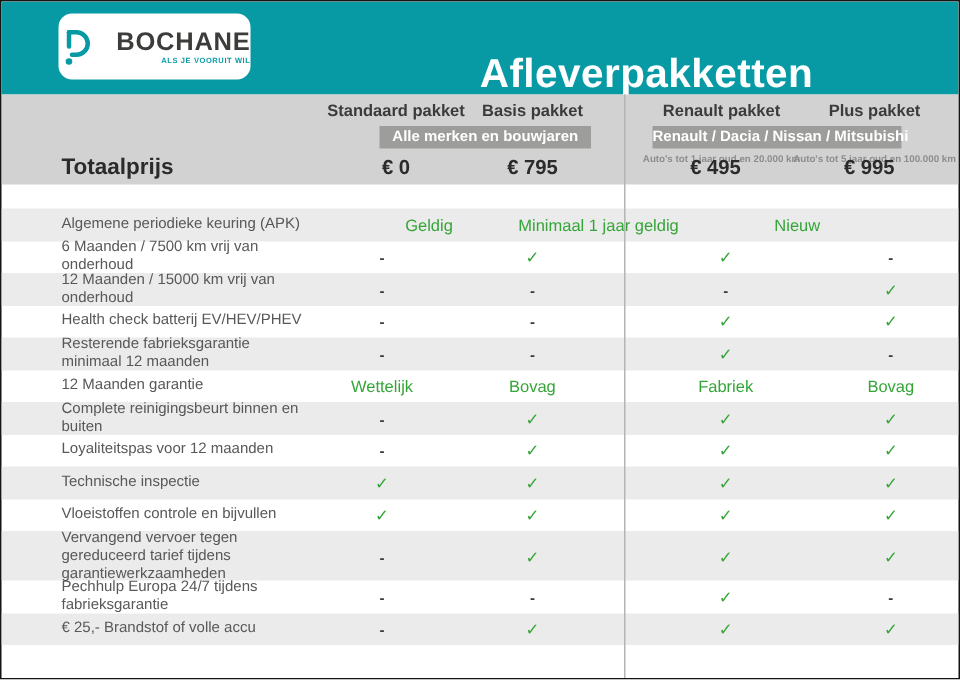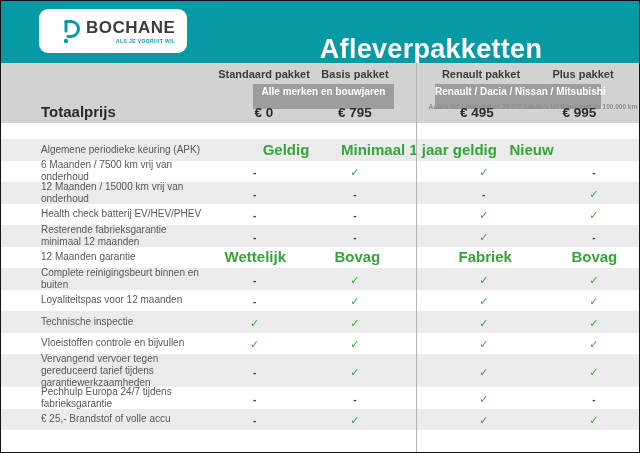--- a/index.html
+++ b/index.html
@@ -6,39 +6,39 @@
   .page {
     position:relative; width:640px; height:453px; box-sizing:border-box;
     border:1px solid #141414; background:#fff; overflow:hidden;
     font-family:"Liberation Sans", sans-serif;
   }
   
   .topbar { position:absolute; top:0; left:0; width:100%; height:62px; background:var(--teal,#089aa4); }
   .logo-box {
     position:absolute; left:38px; top:8px; width:128px; height:44px;
     background:#fff; border-radius:9px; display:flex; align-items:center;
-    justify-content:flex-start; gap:5px;padding-left:20px;
+    justify-content:space-between; gap:5px;
   }
   .logo-icon { flex:0 0 auto; }
   .logo-text { display:flex; flex-direction:column; align-items:flex-end; }
   .logo-brand { font-size:17px; font-weight:bold; color:#3c3c3b; letter-spacing:0.5px; line-height:1; }
   .logo-tagline { font-size:5px; font-weight:bold; color:var(--teal,#089aa4); letter-spacing:0.4px; margin-top:2px; }
   .page-title {
     position:absolute; left:430px; top:50%; transform:translate(-50%,-52%);
     color:#fff; font-size:27px; font-weight:bold; letter-spacing:0.3px; white-space:nowrap;
   }
   
   .table-head { position:absolute; top:62px; left:0; width:100%; height:60px; background:var(--head_gray,#d2d2d2); }
   .colhead {
     position:absolute; top:5px; width:140px; text-align:center;
     font-size:11px; font-weight:bold; color:#3b3b3b; white-space:nowrap;
   }
   .ch1 { left:193px; } .ch2 { left:284px; } .ch3 { left:410px; } .ch4 { left:512px; }
   .badge {
-    position:absolute; top:21px; height:25px; line-height:15px;
+    position:absolute; top:21px; height:15px; line-height:15px;
     background:var(--badge_gray,#9d9d9c); color:#fff; font-size:10px; font-weight:bold;
     text-align:center; white-space:nowrap;
   }
   .b1 { left:252px; width:141px; }
   .b2 { left:434px; width:166px; }
   .note {
     position:absolute; top:40px; width:140px; text-align:center;
     font-size:6.5px; font-weight:bold; color:#8d8d8d; white-space:nowrap;
   }
   .n1 { left:410px; } .n2 { left:512px; }
@@ -50,21 +50,21 @@
   .cell.v { text-align:center; }
   .c1 { width:66px; } .c2 { width:116px; } .c3 { width:100px; margin-left:14px; } .c4 { width:105px; }
   
   .rows { position:absolute; top:138px; left:0; right:0; }
   .row { display:flex; align-items:center; height:21.5px;gap:22px; }
   .row:nth-child(odd) { background:var(--row_gray,#ebebeb); }
   .row:nth-child(11) { height:33px; }
   .feature-label { font-size:10px; color:#58585a; line-height:1.2; }
   .check { color:var(--green,#35a538); font-size:11px; }
   .dash { color:#3c3c3c; font-weight:bold; font-size:10px; }
-  .status { color:var(--green,#2da13a); font-weight:bold; font-size:15px; white-space:nowrap; }
+  .status { color:var(--green,#2da13a); font-weight:normal; font-size:11px; white-space:nowrap; }
   
   .divider { position:absolute; left:415px; top:62px; bottom:0; width:1px; background:#b4b4b4; }
 </style>
 </head>
 <body>
 
 <div class="page">
 
   <header class="topbar">
     <div class="logo-box">

